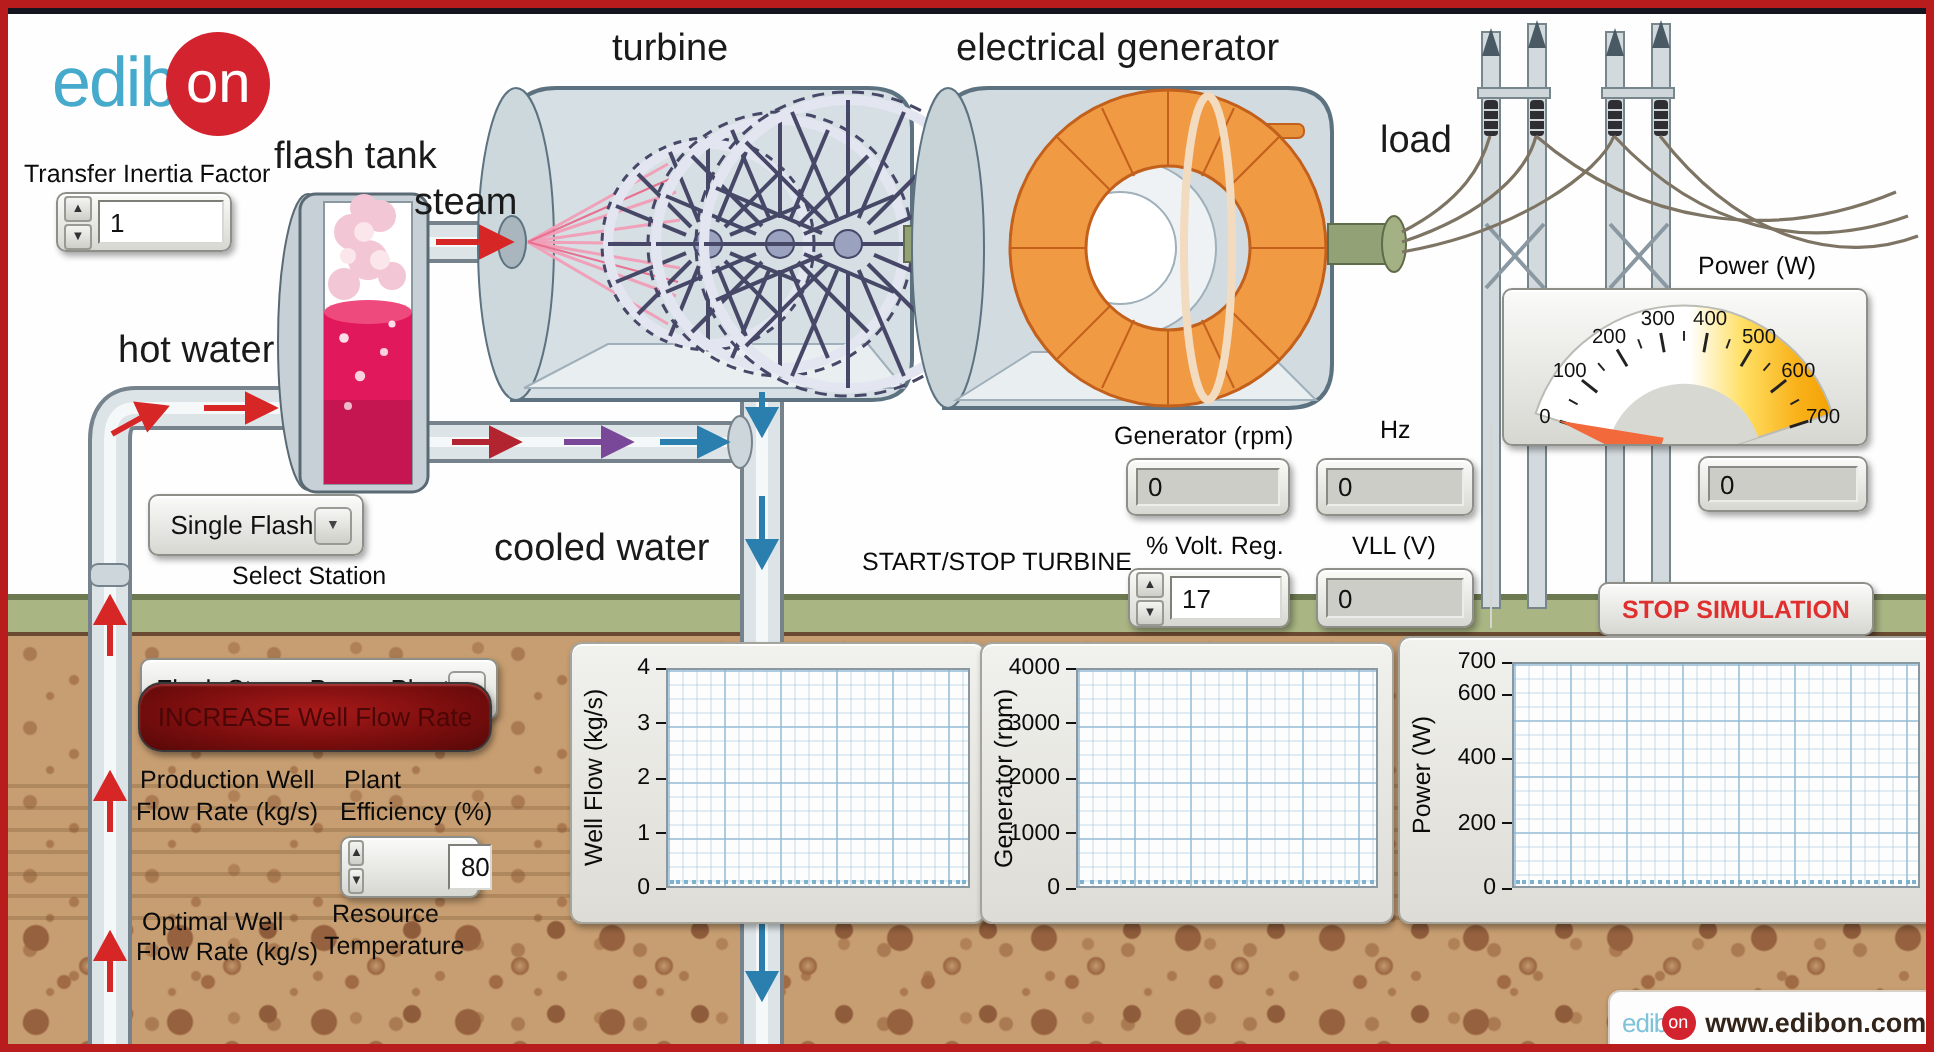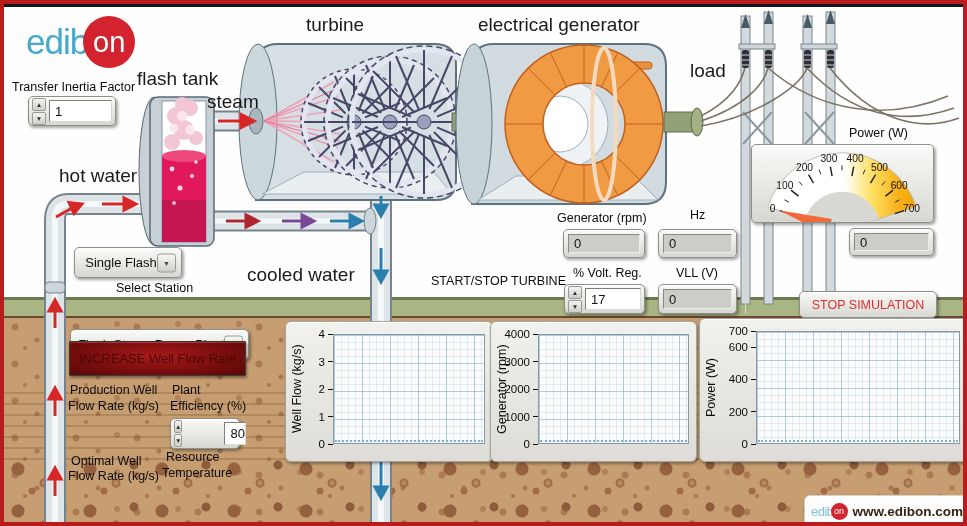--- a/index.html
+++ b/index.html
@@ -58,24 +58,24 @@
   .sb+.sb{margin-top:1px;}
   .field{flex:1;height:100%;background:#fff;border:1px solid #7f7f7a;border-right-color:#d8d8d4;
          border-bottom-color:#d8d8d4;font-size:13px;display:flex;align-items:center;padding-left:5px;box-sizing:border-box;}
   .indicator{padding:4px;}
   .ind-field{width:100%;height:100%;background:#cdcdc8;border:1px solid #8a8a85;border-right-color:#ecece8;
              border-bottom-color:#ecece8;font-size:13px;display:flex;align-items:center;padding-left:5px;box-sizing:border-box;}
   .dropdown{display:flex;align-items:center;justify-content:center;font-size:13px;position:relative;cursor:pointer;}
   .dd-btn{position:absolute;right:5px;top:50%;transform:translateY(-50%);width:17px;height:17px;border-radius:3px;
           background:linear-gradient(#f6f6f4,#cfcfc9);border:1px solid #9a9a94;display:flex;align-items:center;justify-content:center;}
   .dd-arr{font-size:7px;color:#444;}
-  .btn-stop{display:flex;align-items:center;justify-content:center;font-size:12.5px;font-weight:normal;color:#e02f2f;cursor:pointer;}
+  .btn-stop{display:flex;align-items:center;justify-content:center;font-size:12.5px;font-weight:bold;color:#e02f2f;cursor:pointer;}
   .btn-increase{display:flex;align-items:center;justify-content:center;font-size:13px;color:#4a0707;cursor:pointer;
      background:radial-gradient(ellipse at 50% 42%, #a81a1a 0%, #7c0e0e 55%, #570808 100%);
-     border:1px solid #3a3a3a;border-radius:1px;box-shadow:inset 0 1px 1px rgba(255,130,130,.35), 1px 2px 3px rgba(0,0,0,.4);}
+     border:1px solid #3a3a3a;border-radius:12px;box-shadow:inset 0 1px 1px rgba(255,130,130,.35), 1px 2px 3px rgba(0,0,0,.4);}
   .toggle{width:13px;height:30px;border-radius:7px;background:linear-gradient(#c3c7c9,#ebeded);
           box-shadow:2px 3px 3px rgba(0,0,0,.35);position:relative;cursor:pointer;}
   .toggle .knob{position:absolute;left:1px;right:1px;top:1px;height:16px;border-radius:6px;
           background:linear-gradient(#70767a,#a8adaf);}
   .vdivider{position:absolute;left:741px;top:208px;width:1px;height:102px;background:#d5d5d0;z-index:2;}
 
   
   .gauge-panel{left:747px;top:140px;width:183px;height:79px;overflow:hidden;}
   .gauge-panel svg{display:block;}
 

